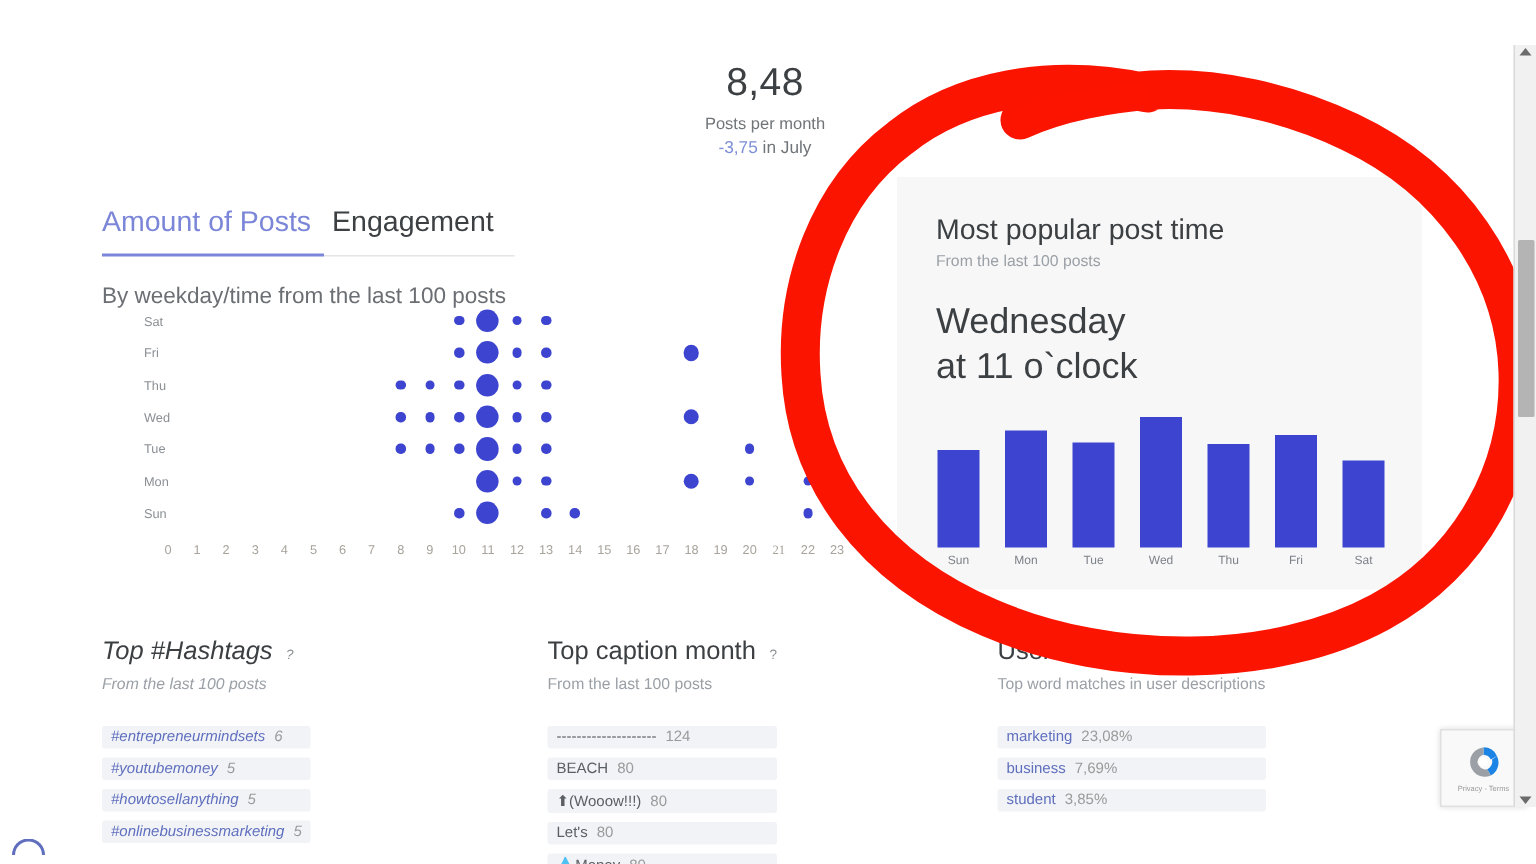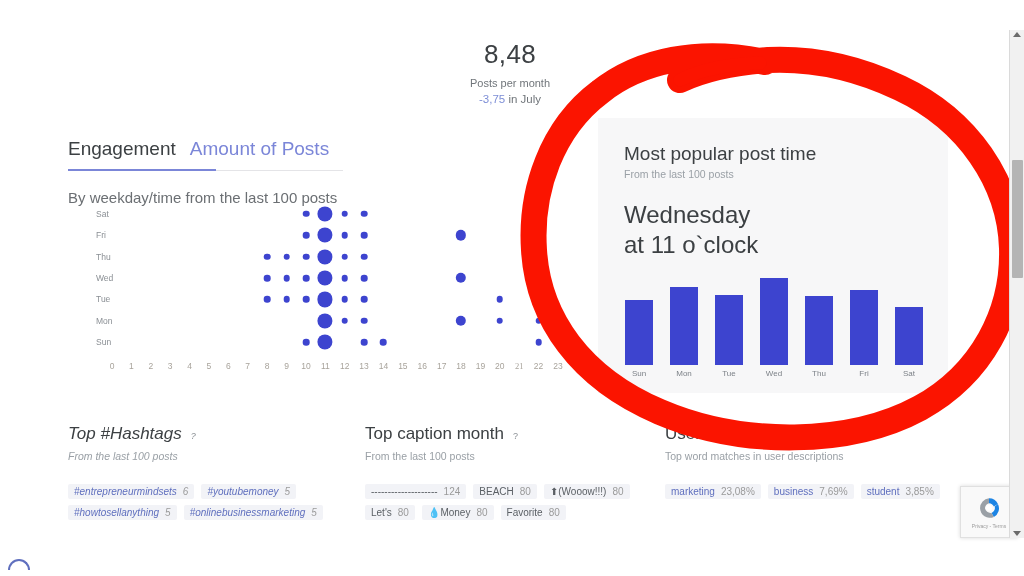--- a/index.html
+++ b/index.html
@@ -59,21 +59,21 @@
   .barcol { width: 30px; display: flex; flex-direction: column; align-items: center; }
   .bar { width: 28px; background: #3d44cf; }
   .barlab { font-size: 8px; color: #7d8288; margin-top: 4px; }
 
   
   .sect { position: absolute; }
   .sect-h { display: flex; align-items: baseline; gap: 9px; }
   .sect-title { font-size: 17px; color: #3c4043; }
   .qmark { font-size: 9px; color: #8a8f94; cursor: pointer; }
   .sect-sub { font-size: 10.5px; color: #9aa0a6; margin-top: 6px; }
-  .chips { margin-top: 22px; display: flex; flex-wrap: wrap; gap: 6px 7px; max-width: 290px; }
+  .chips { margin-top: 22px; display: flex; flex-wrap: wrap; gap: 6px 7px; max-width: 290px; flex-direction: column; }
   .chip {
     background: #f2f3f7; border-radius: 2px; padding: 2px 6px;
     font-size: 10px; color: #5f6fbe; white-space: nowrap;
     display: inline-flex; align-items: center; gap: 6px; cursor: pointer;
   }
   .chip .cnt { color: #9a9a9a; }
   .chip.plain { color: #5a5f64; }
   .chip.plain .cnt { color: #9a9a9a; }
 
   
@@ -101,22 +101,22 @@
 <div class="page">
 
   <div class="kpi">
     <div class="kpi-value">8,48</div>
     <div class="kpi-label">Posts per month</div>
     <div class="kpi-delta"><span class="neg">-3,75</span><span> in July</span></div>
   </div>
 
   <div class="tabs">
     <div class="tabrow">
+      <div class="tab active">Amount of Posts</div>
       <div class="tab">Engagement</div>
-      <div class="tab active">Amount of Posts</div>
     </div>
     <div class="tab-underlines">
       <div class="ul-active"></div>
       <div class="ul-rest"></div>
     </div>
   </div>
   <div class="subcaption">By weekday/time from the last 100 posts</div>
 
   <div class="bubble-wrap">
     <div class="ytrack"></div>

